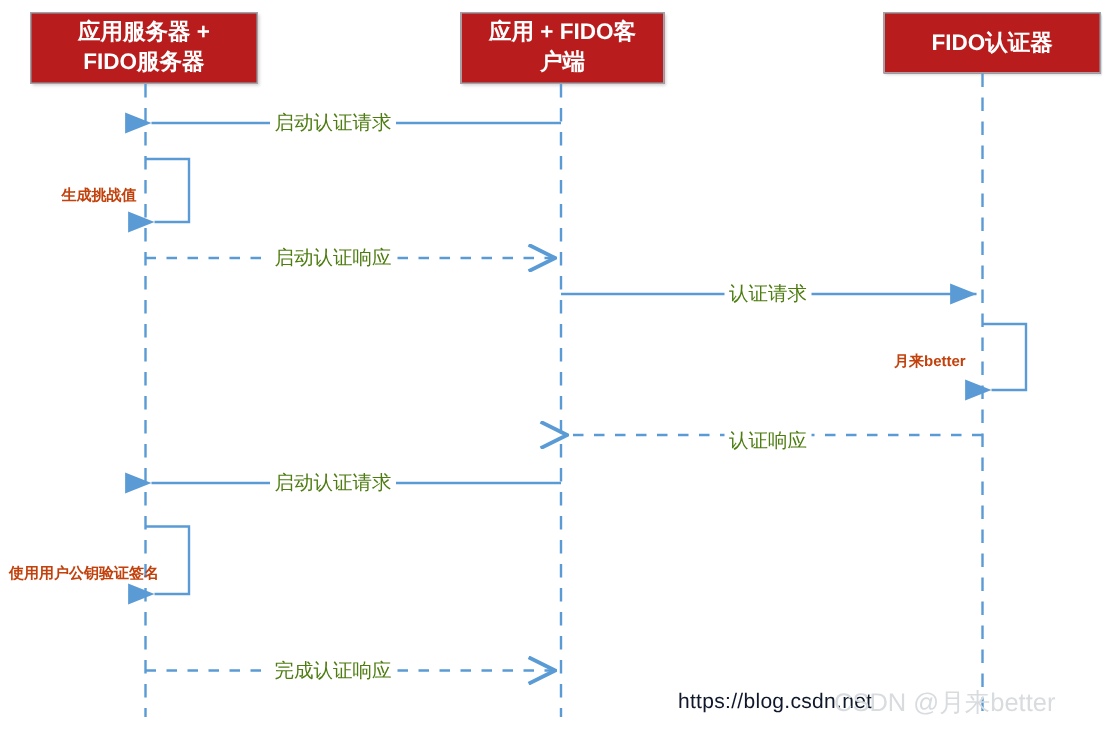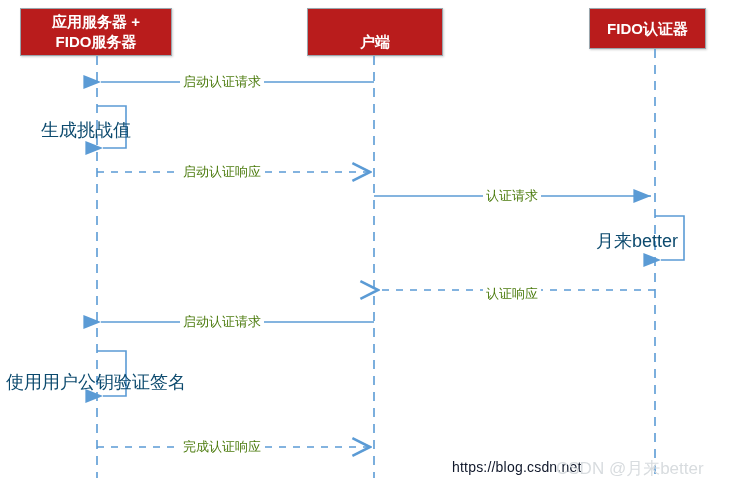--- a/index.html
+++ b/index.html
@@ -42,25 +42,26 @@
     color: #4d7c0f;
     font-size: 13px;
     line-height: 15px;
     white-space: nowrap;
     background: #ffffff;
     padding: 0 3px;
     text-align: center;
   }
   .self-label {
     position: absolute;
-    color: #0c4a6e;
-    font-size: 18px;
+    color: #c2410c;
+    font-size: 10px;
     line-height: 15px;
     white-space: nowrap;
     text-align: right;
+    font-weight: bold;
   }
   .watermark-url {
     position: absolute;
     color: #0f172a;
     font-size: 14px;
     white-space: nowrap;
     letter-spacing: 0.2px;
   }
   .watermark-main {
     position: absolute;
@@ -83,26 +84,26 @@
 
   <div class="participant-box" style="left:20px; top:8px; width:152px; height:48px;">
     <span class="participant-label">
       <span>应用服务器 +</span><br>
       <span>FIDO服务器</span>
     </span>
   </div>
 
   <div class="participant-box" style="left:307px; top:8px; width:136px; height:48px;">
     <span class="participant-label">
-      <br>
+      <span>应用 + FIDO客</span><br>
       <span>户端</span>
     </span>
   </div>
 
-  <div class="participant-box" style="left:589px; top:8px; width:117px; height:41px;">
+  <div class="participant-box" style="left:589px; top:8px; width:145px; height:41px;">
     <span class="participant-label">FIDO认证器</span>
   </div>
 
   <svg class="layer" viewBox="0 0 735 488" xmlns="http://www.w3.org/2000/svg">
     <defs>
       <marker id="arrow-filled-left" markerWidth="12" markerHeight="10" refX="1" refY="5" orient="auto">
         <path d="M1,5 L12,0.6 L12,9.4 Z" fill="#5B9BD5"></path>
       </marker>
       <marker id="arrow-filled-right" markerWidth="12" markerHeight="10" refX="11" refY="5" orient="auto">
         <path d="M11,5 L0,0.6 L0,9.4 Z" fill="#5B9BD5"></path>

